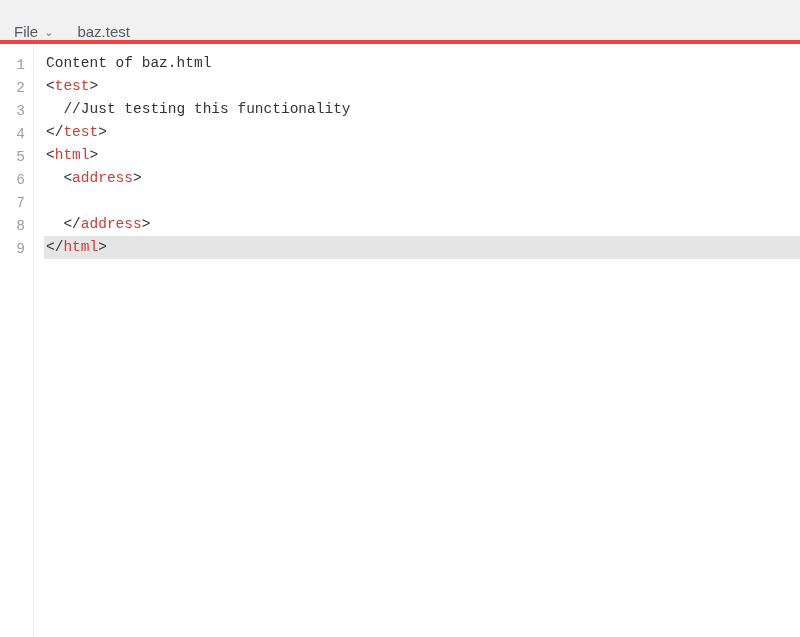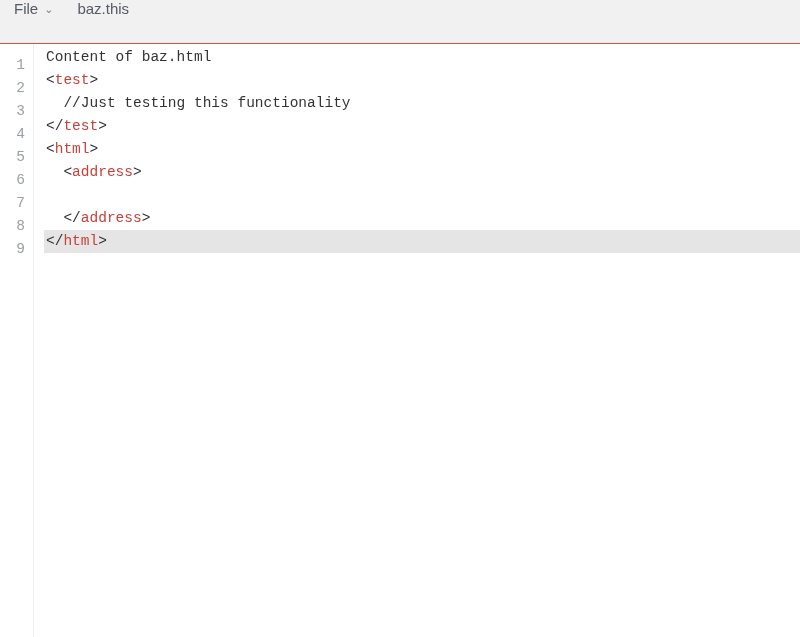--- a/index.html
+++ b/index.html
@@ -8,23 +8,23 @@
     font-family: -apple-system, BlinkMacSystemFont, "Segoe UI", Helvetica, Arial, sans-serif;
     background: #ffffff;
     color: #333;
     width: 800px;
     height: 637px;
     overflow: hidden;
   }
   .toolbar {
     height: 44px;
     background: #f1f1f2;
-    border-bottom: 1px solid #ef4444;
+    border-bottom: 4px solid #ef4444;
     display: flex;
-    align-items: flex-start;
+    align-items: flex-end;
     padding: 0 14px;
     gap: 24px;
   }
   .file-menu {
     display: flex;
     align-items: center;
     gap: 6px;
     color: #555b63;
     font-size: 15px;
     cursor: pointer;
@@ -52,21 +52,21 @@
     text-align: right;
     color: #9aa0a6;
     padding: 10px 8px 10px 0;
     user-select: none;
     border-right: 1px solid #ededed;
     background: #ffffff;
   }
   .gutter div { height: 23px; }
   .code {
     flex: 1;
-    padding: 2px 0 10px 10px;
+    padding: 8px 0 10px 10px;
     white-space: pre;
     color: #333;
   }
   .code-line {
     height: 23px;
     padding-left: 2px;
   }
   .code-line.hl {
     background: #e5e5e5;
   }
@@ -75,21 +75,21 @@
   .tok-text  { color: #333; }
 </style>
 </head>
 <body>
 
 <div class="toolbar">
   <div class="file-menu">
     <span>File</span>
     <span class="chev">⌄</span>
   </div>
-  <div class="filename">baz.this</div>
+  <div class="filename">baz.test</div>
 </div>
 
 <div class="editor">
   <div class="gutter" id="gutter">
       <div>1</div>
       <div>2</div>
       <div>3</div>
       <div>4</div>
       <div>5</div>
       <div>6</div>

